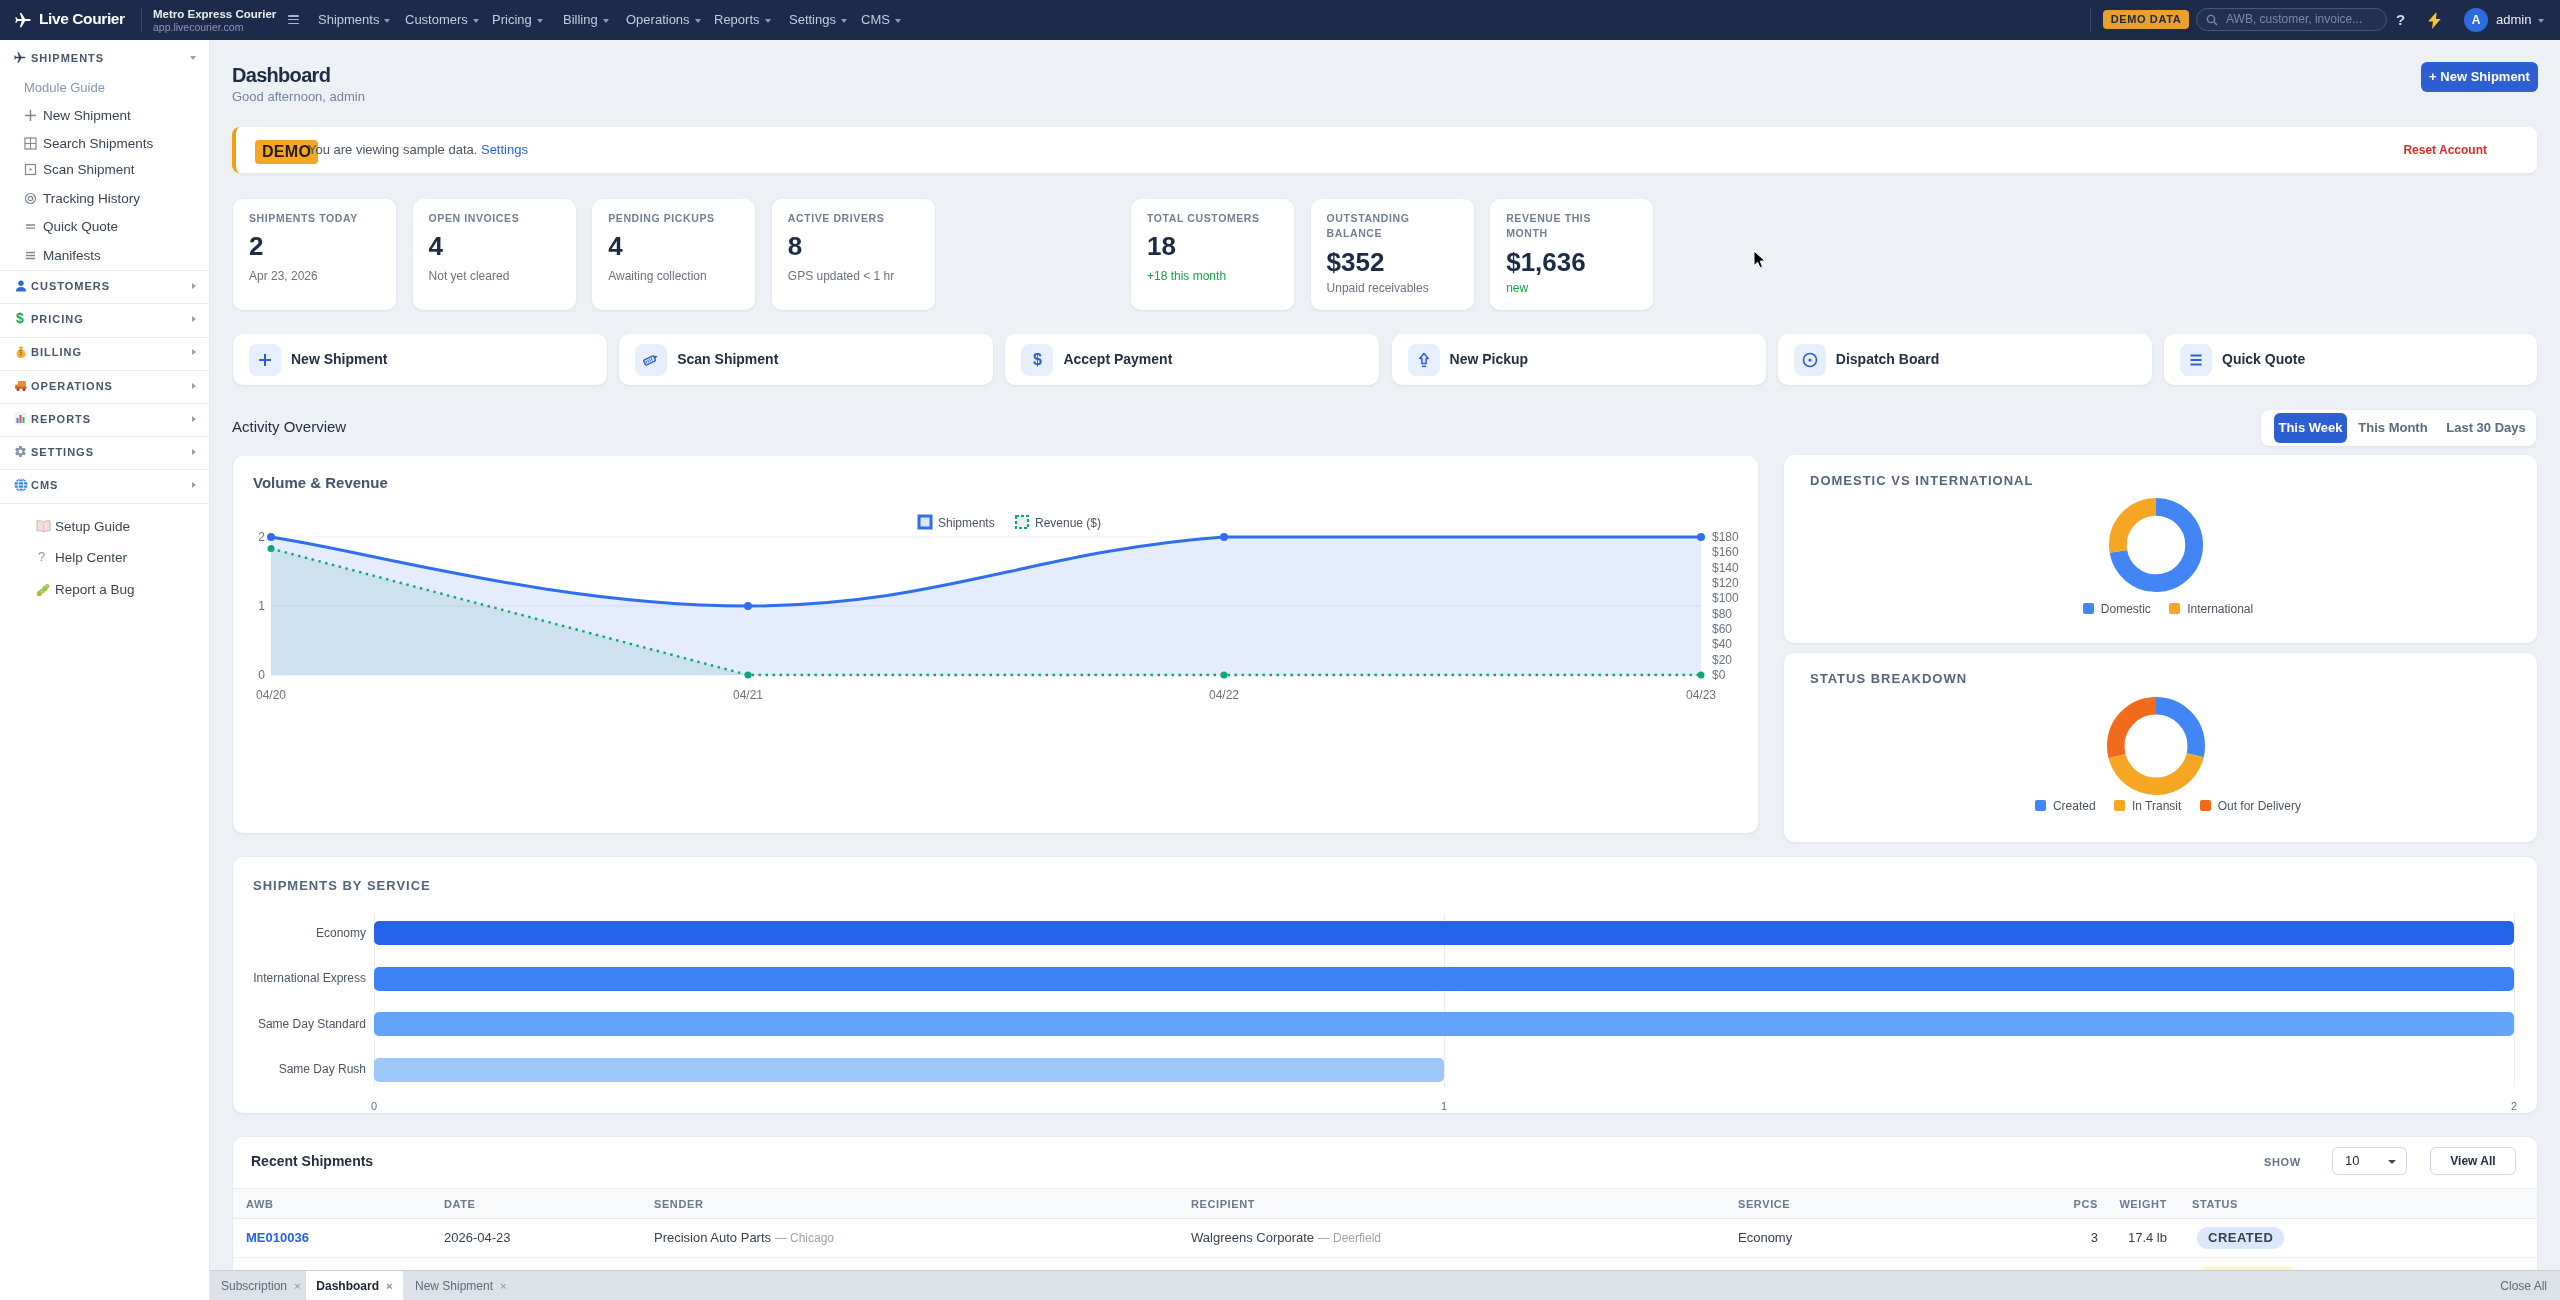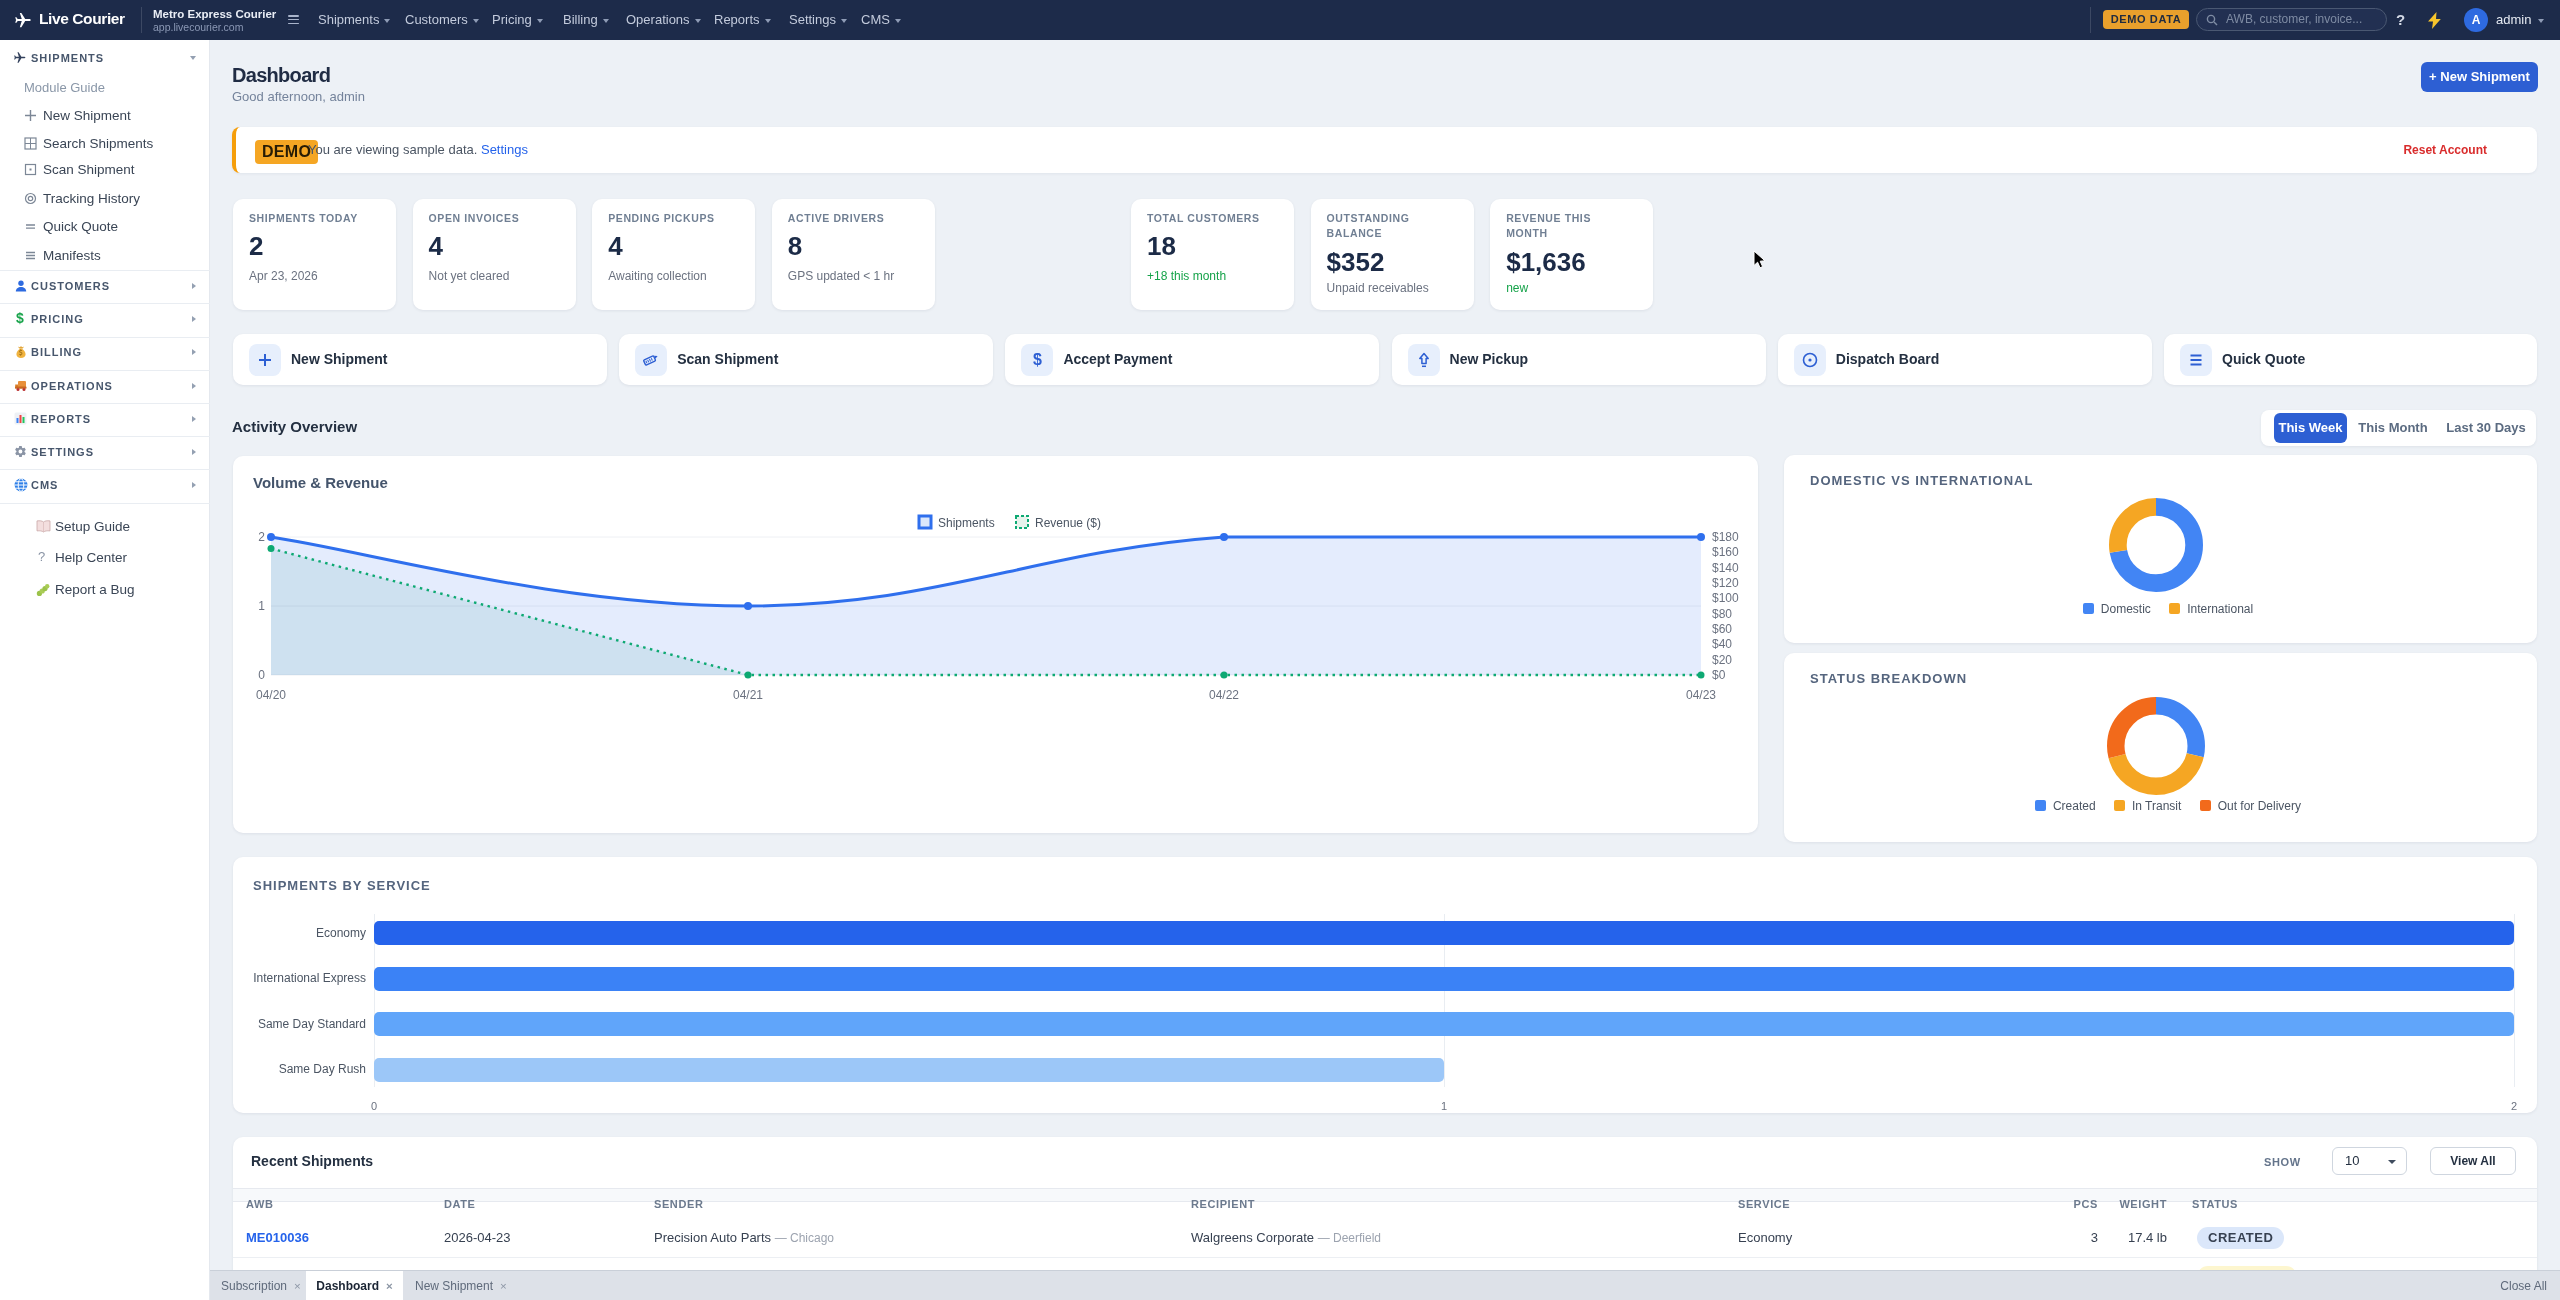--- a/index.html
+++ b/index.html
@@ -61,21 +61,21 @@
 .kpi .num { position:absolute; left:16px; top:32px; font-size:26px; font-weight:bold; color:#1c2b47; }
 .kpi .sub { position:absolute; left:16px; top:70px; font-size:12px; color:#6b7280; }
 .kpi .sub.green { color:#16a34a; }
 .kpi.two .num { top:48px; }
 .kpi.two .sub { top:82px; }
 
 .qact { top:294px; height:51px; }
 .qact .ib { position:absolute; left:16px; top:10px; width:32px; height:32px; border-radius:8px; background:#e7effc; }
 .qact .tx { position:absolute; left:58px; top:17px; font-size:14px; font-weight:bold; color:#243041; }
 
-#actoverview { position:absolute; left:22px; top:378px; font-size:15px; font-weight:bold; color:#243041; }
+#actoverview { position:absolute; left:22px; top:378px; font-size:15px; font-weight:normal; color:#243041; }
 #toggles { position:absolute; left:2051px; top:370px; width:275px; height:36px; background:#fff; border-radius:8px; box-shadow:0 1px 3px rgba(25,39,62,.07); }
 #toggles .tg { position:absolute; top:3px; height:30px; line-height:30px; text-align:center; font-size:13px; font-weight:bold; border-radius:6px; color:#5b6b81; }
 #toggles .tg.on { background:#2d5fd3; color:#fff; }
 
 
 #volcard { left:23px; top:416px; width:1525px; height:377px; }
 #volcard .title { position:absolute; left:20px; top:18px; font-size:15px; font-weight:bold; color:#44546b; }
 #domcard { left:1574px; top:415px; width:753px; height:188px; }
 #stacard { left:1574px; top:613px; width:753px; height:189px; }
 .minicard-title { position:absolute; left:26px; top:18px; font-size:13px; font-weight:bold; letter-spacing:1px; color:#55657e; }
@@ -88,21 +88,21 @@
 .hbar { position:absolute; left:141px; height:24px; border-radius:5px; }
 .hbar-lab { position:absolute; width:125px; text-align:right; font-size:12px; color:#4b5563; }
 .axnum { position:absolute; top:243px; font-size:11px; color:#6b7280; }
 
 #tblcard { left:23px; top:1097px; width:2304px; height:200px; border-radius:10px 10px 0 0; }
 #tblcard .title { position:absolute; left:18px; top:16px; font-size:14px; font-weight:bold; color:#243041; }
 #tblcard .show { position:absolute; left:2031px; top:19px; font-size:11px; font-weight:bold; letter-spacing:.6px; color:#64748b; }
 #tblcard .sel { position:absolute; left:2099px; top:10px; width:75px; height:28px; border:1px solid #cfd6df; border-radius:6px; font-size:13px; color:#243041; line-height:26px; padding-left:12px; }
 #tblcard .sel .car { position:absolute; right:10px; top:12px; width:0; height:0; border-left:4px solid transparent; border-right:4px solid transparent; border-top:4.5px solid #3f4c5e; }
 #tblcard .viewall { position:absolute; left:2197px; top:10px; width:86px; height:28px; border:1px solid #cfd6df; border-radius:6px; font-size:12px; font-weight:bold; color:#243041; text-align:center; line-height:26px; }
-#thead { position:absolute; left:0; top:51px; width:2304px; height:14px; background:#f7f9fb; border-top:1px solid #e6e9ef; border-bottom:1px solid #e6e9ef;text-decoration:underline; }
+#thead { position:absolute; left:0; top:51px; width:2304px; height:31px; background:#f7f9fb; border-top:1px solid #e6e9ef; border-bottom:1px solid #e6e9ef;text-decoration:underline; }
 #thead div { position:absolute; top:9px; font-size:11px; font-weight:bold; letter-spacing:.6px; color:#6c7a8e; }
 .trow { position:absolute; left:0; width:2304px; height:39px; border-bottom:1px solid #eceff3; }
 .trow div { position:absolute; top:11px; font-size:13px; color:#374151; }
 .trow .awb { color:#2563eb; font-weight:bold; }
 .trow .dim { color:#9ca3af; font-size:12px; }
 .badge-st { position:absolute; border-radius:11px; height:22px; line-height:22px; padding:0 11px; font-size:11px; font-weight:bold; letter-spacing:.5px; top:8px !important; }
 .b-created { background:#dbe7fa; color:#2050c8; }
 .b-transit { background:#fdf6cf; color:#8a6d07; }
 
 

